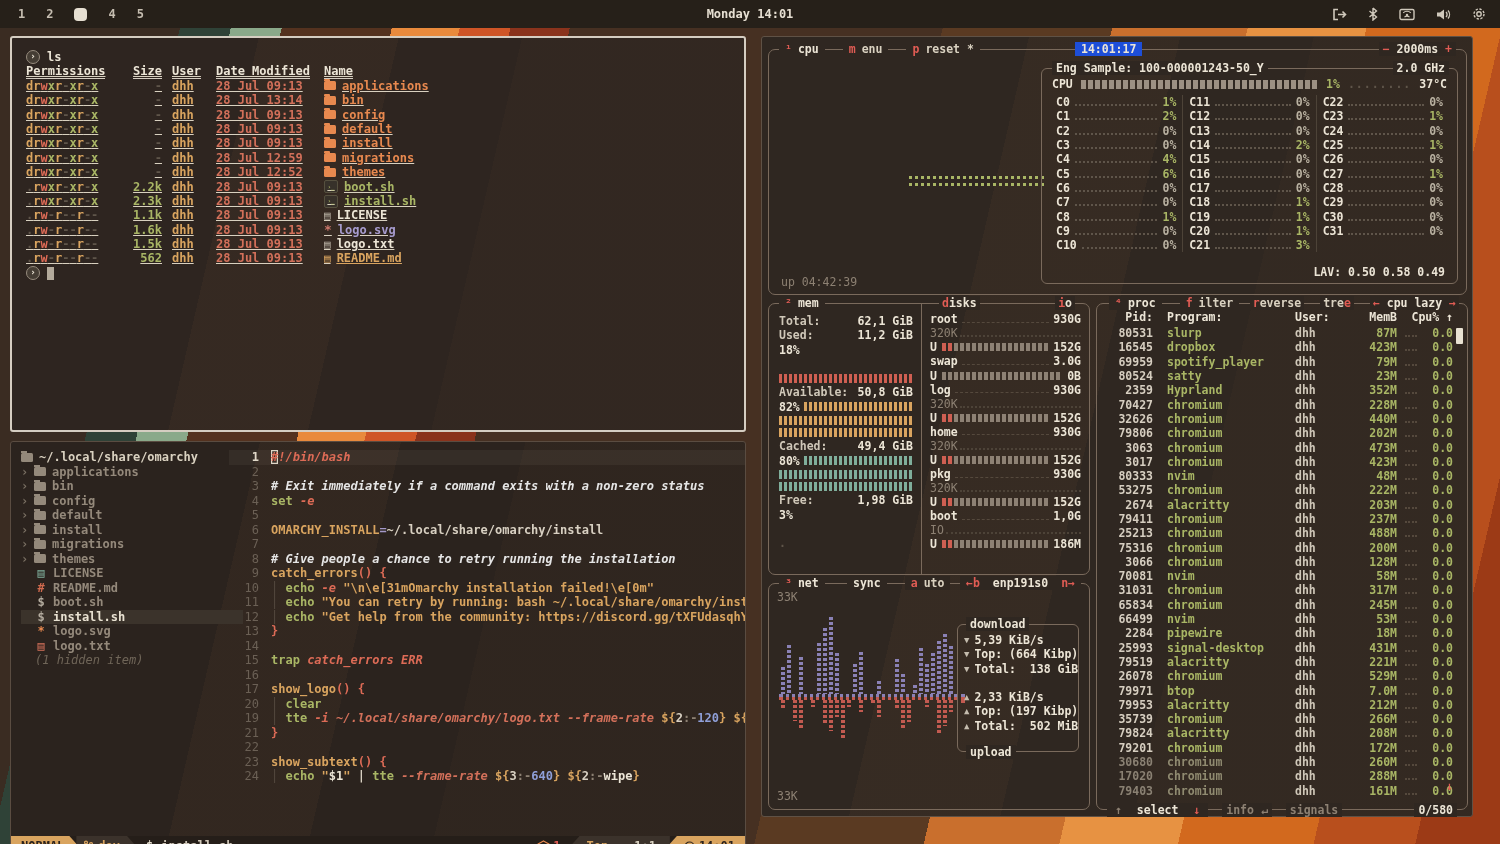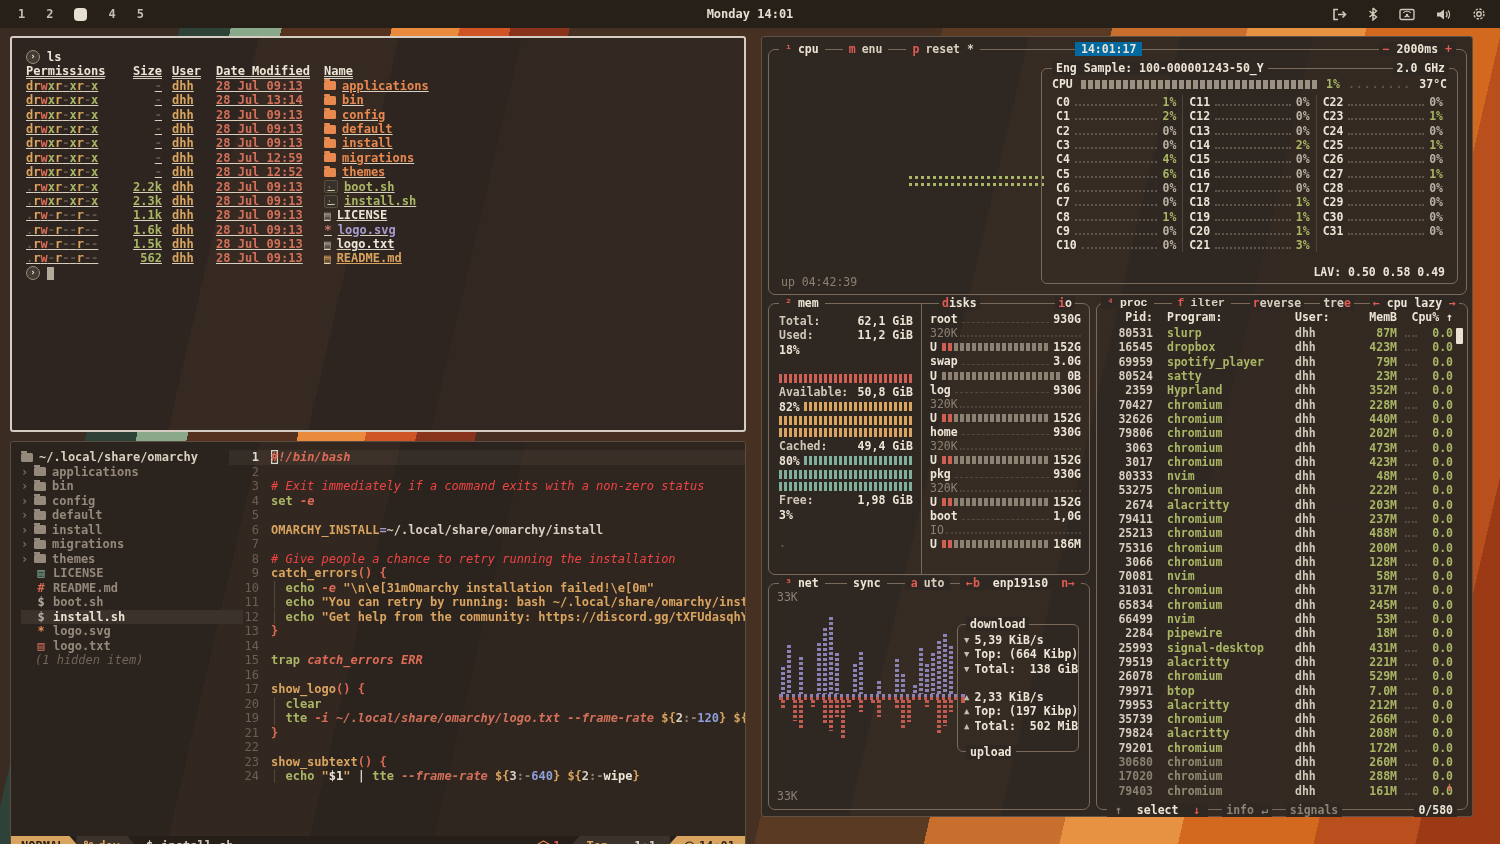--- a/index.html
+++ b/index.html
@@ -89,21 +89,21 @@
   [data-tkind="txt"] .tico{color:var(--salmon);}
   .trow[data-sel="1"]{background:#3b332b;color:#e9e2d2;width:100%;}
   .hiddennote{font-style:italic;color:#6f6558;font-weight:400;margin-top:0px;padding-left:14px;}
   .editor{flex:1;padding-top:8px;overflow:hidden;position:relative;}
   .cl{display:flex;height:14.5px;white-space:pre;}
   .cl[data-act="1"]{background:rgba(255,240,210,0.05);}
   .cl .ln{width:30px;flex:0 0 auto;text-align:right;padding-right:12px;color:#6b6055;}
   .cl[data-act="1"] .ln{color:#e0d8c8;font-weight:700;}
   .code{font-weight:700;color:var(--fg);overflow:hidden;}
   .tk.pl{color:#d8d0c2;} .tk.kw{color:var(--green);} .tk.str{color:var(--yellow);}
-  .tk.cmt{color:#ef4444;font-style:italic;font-weight:400;}
+  .tk.cmt{color:#e5e5e5;font-style:italic;font-weight:700;}
   .tk.red{color:var(--red);} .tk.red-it{color:var(--red);font-style:italic;}
   .tk.fn{color:var(--yellow);} .tk.var{color:var(--yellow);} .tk.op{color:#a398c8;}
   .tk.orng-it{color:var(--salmon);font-style:italic;}
   .tk.yel{color:var(--yellow);} .tk.blu{color:var(--blue);} .tk.dim{color:var(--dim);}
   .tk.wb{color:var(--white);font-weight:700;} .tk.guide{color:#554b40;}
   .tk.cur{box-shadow:inset 0 0 0 1.2px #ded6c6;}
   
   .sline{height:20px;background:#251e19;display:flex;align-items:center;font-size:12px;font-weight:700;position:relative;}
   .badge-mode{background:var(--yellow);color:#2b231e;padding:0 14px 0 10px;height:20px;display:flex;align-items:center;
     clip-path:polygon(0 0,calc(100% - 9px) 0,100% 50%,calc(100% - 9px) 100%,0 100%);}
@@ -119,21 +119,21 @@
   .badge-top .toplbl{color:var(--yellow);} .badge-top .pos{color:#d9d1c0;}
   .badge-time{background:var(--yellow);color:#2b231e;height:20px;display:flex;align-items:center;gap:4px;padding:0 10px 0 16px;margin-left:-2px;
     clip-path:polygon(9px 0,100% 0,100% 100%,9px 100%,0 50%);}
   
   #btop{left:761px;top:36px;width:712px;height:781px;background:#2f2721;border:1px solid #5f5145;font-size:11.5px;font-weight:700;color:var(--fg);}
   .panel{position:absolute;border:1.5px solid var(--border);border-radius:7px;box-sizing:border-box;}
   .ptitle{position:absolute;top:-8px;display:flex;gap:18px;}
   .ptitle span,.ptag{background:#2f2721;padding:0 3px;white-space:pre;}
   .tk.hk{color:var(--hk);} .tk.tw{color:#d9d1c0;}
   #p-cpu{left:6px;top:12px;width:699px;height:246px;}
-  .cpuclock{position:absolute;top:-8px;left:306px;background:#0369a1;padding:0 6px;color:var(--white);}
+  .cpuclock{position:absolute;top:-8px;left:306px;background:#1d4ed8;padding:0 6px;color:var(--white);}
   .cpuint{position:absolute;top:-8px;right:10px;background:#2f2721;padding:0 4px;}
   .uptime{position:absolute;left:12px;bottom:5px;color:var(--dim);font-weight:400;}
   .cpudots{position:absolute;left:140px;top:126px;width:135px;height:3px;
     background:repeating-linear-gradient(90deg,#a9b665 0 3px,transparent 3px 6px);}
   .cpudots.d2{top:133px;}
   .cpubox{position:absolute;left:272px;top:18px;right:8px;bottom:10px;border:1.5px solid var(--border);border-radius:6px;}
   .cpubox .btitle{position:absolute;top:-8px;left:10px;background:#2f2721;padding:0 4px;color:var(--white);}
   .cpubox .bfreq{position:absolute;top:-8px;right:8px;background:#2f2721;padding:0 4px;color:var(--white);}
   .cpurow{display:flex;align-items:center;gap:8px;padding:8px 10px 2px 10px;}
   .cpurow .lbl{color:var(--white);}
@@ -1116,21 +1116,21 @@
 
         <div class="nrow"><span class="tri">▲</span><span class="nval">Top: (197 Kibp)</span></div>
 
         <div class="nrow"><span class="tri">▲</span><span class="nval">Total:  502 MiB</span></div>
 
       <span class="nbb">upload</span>
     </div>
   </div>
 
   <div class="panel" id="p-proc">
-    <div class="ptitle" style="left:4px;font-family:Liberation Mono, monospace;">
+    <div class="ptitle" style="left:12px;">
       <span><span class="tk hk">⁴</span><span class="tk wb">proc</span></span>
       <span><span class="tk hk">f</span><span class="tk tw">ilter</span></span>
     </div>
     <div class="proctabs-r">
       <span class="ptag"><span class="tk hk">r</span><span class="tk tw">everse</span></span>
       <span class="ptag"><span class="tk tw">tre</span><span class="tk hk">e</span></span>
       <span class="ptag"><span class="tk hk">← </span><span class="tk wb">cpu lazy</span><span class="tk hk"> →</span></span>
     </div>
     <div class="prochead">
       <span class="hpid">Pid:</span>

